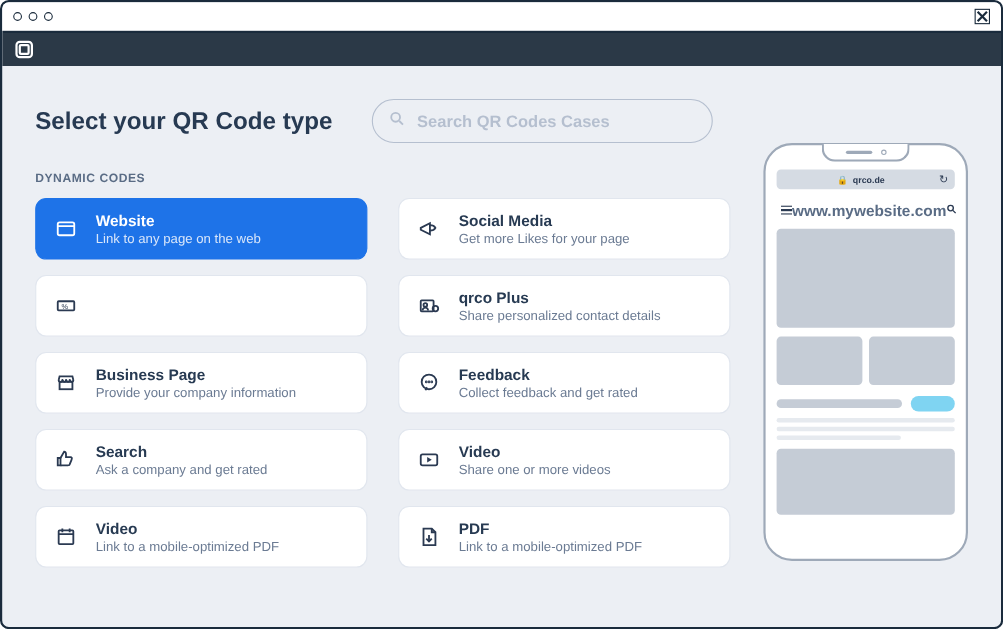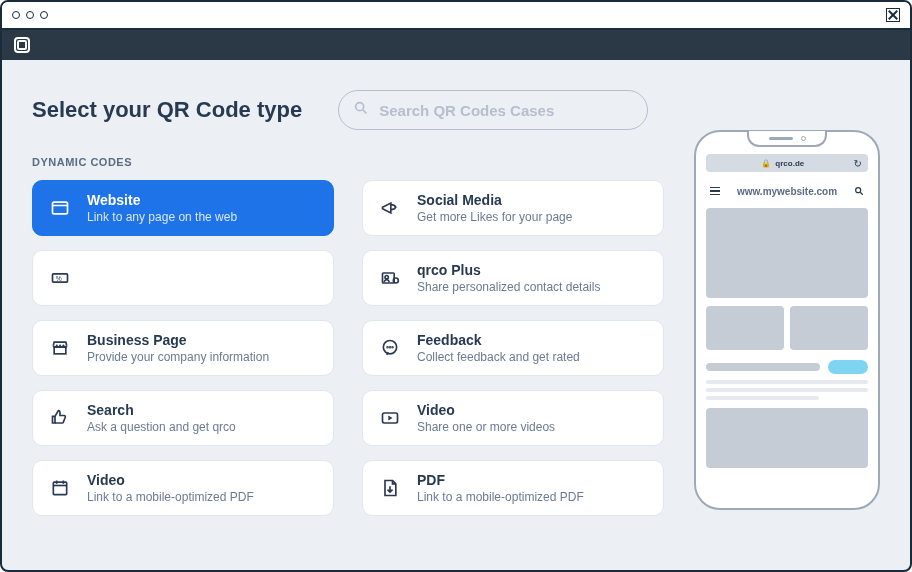--- a/index.html
+++ b/index.html
@@ -71,21 +71,21 @@
     height: 18px; background: #d5dbe3; border-radius: 4px; display: flex; align-items: center;
     justify-content: space-between; padding: 0 6px; margin-bottom: 8px;
   }
   .urlbar .mid { display: flex; align-items: center; gap: 4px; }
   .urlbar .lock { font-size: 8px; color: #2b3a52; }
   .urlbar .domain { font-size: 8px; color: #2b3a52; font-weight: 700; }
   .urlbar .refresh { font-size: 10px; color: #2b3a52; }
   .navrow { display: flex; align-items: center; justify-content: space-between; padding: 2px 4px 8px 4px; }
   .hamb { display: flex; flex-direction: column; gap: 2px; }
   .hamb div { width: 10px; height: 1.5px; background: #2b3a52; }
-  .navrow .site { font-size: 10px; color: #5a6c85; font-weight: 600; }
+  .navrow .site { font-size: 14px; color: #5a6c85; font-weight: 600; }
   .mag svg { width: 10px; height: 10px; }
   .block { background: #c5ccd6; border-radius: 4px; }
   .hero { height: 90px; margin-bottom: 8px; }
   .row1 { display: flex; gap: 6px; margin-bottom: 10px; }
   .row1 .block { flex: 1; height: 44px; }
   .row2 { display: flex; align-items: center; gap: 8px; margin-bottom: 6px; }
   .bar-thick { flex: 1; height: 8px; background: #c5ccd6; border-radius: 4px; }
   .pill { width: 40px; height: 14px; background: #7fd4f2; border-radius: 8px; }
   .line { height: 4px; background: #e6eaef; border-radius: 2px; margin-bottom: 4px; }
   .line.short { width: 70%; }
@@ -210,21 +210,21 @@
 
         <div class="card">
           <span class="icon-wrap">
             <svg width="20" height="20" viewBox="0 0 24 24" fill="none" stroke="currentColor" stroke-width="2">
                 <path d="M6 10v8H3v-8h3z"></path>
                 <path d="M6 10l4-7c1 0 2 1 2 3v3h5c1 0 2 1 1 3l-2 5c0 1-1 1-2 1H6"></path>
               </svg>
           </span>
           <div class="text">
             <div class="title">Search</div>
-            <div class="desc">Ask a question and get qrco</div>
+            <div class="desc">Ask a company and get rated</div>
           </div>
         </div>
 
         <div class="card">
           <span class="icon-wrap">
             <svg width="20" height="20" viewBox="0 0 24 24" fill="none" stroke="currentColor" stroke-width="2">
                 <rect x="3" y="6" width="18" height="12" rx="2"></rect>
                 <polygon points="10,9 15,12 10,15" fill="currentColor" stroke="none"></polygon>
               </svg>
           </span>

